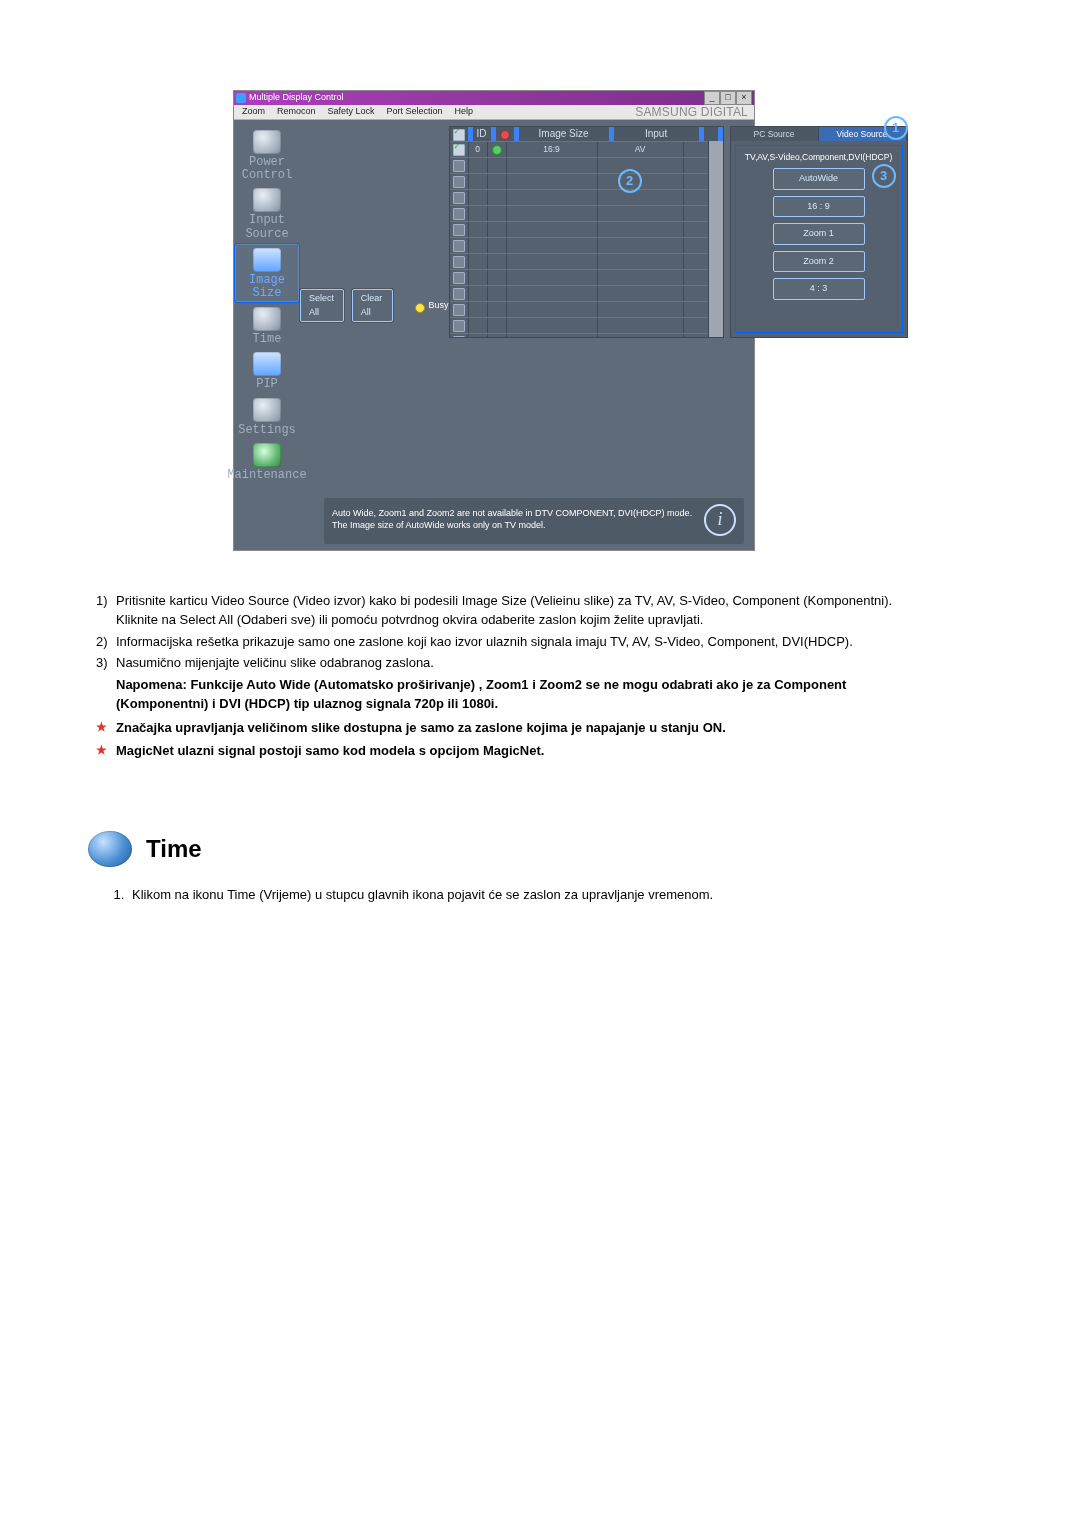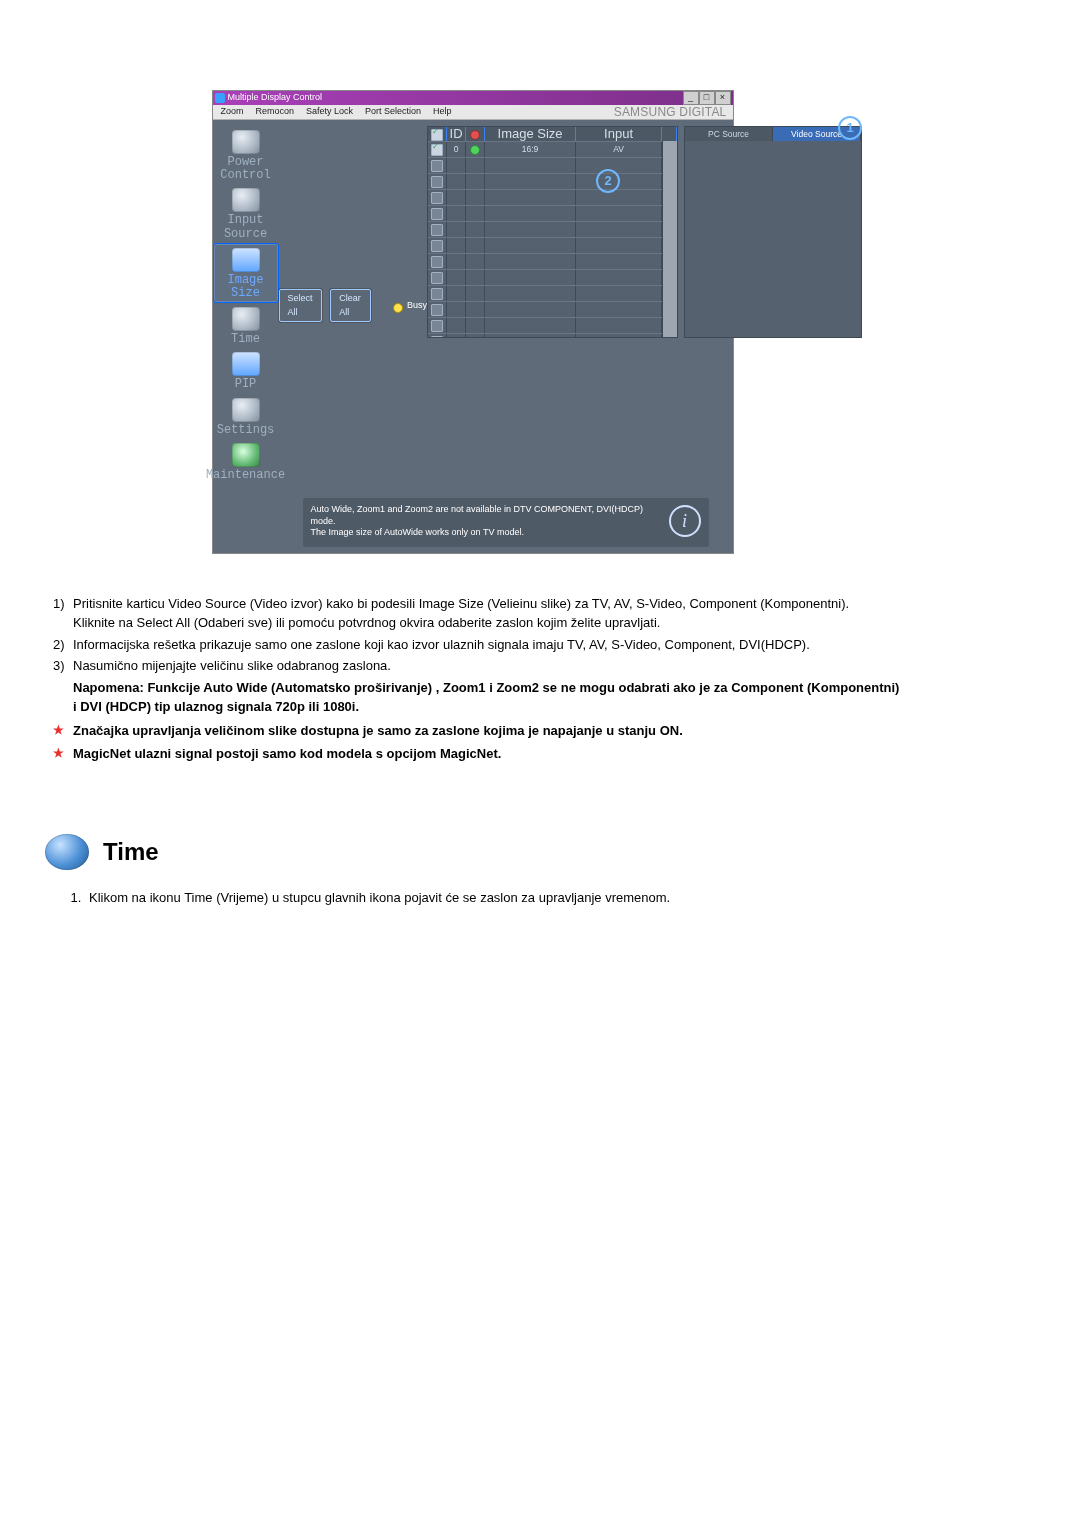--- a/index.html
+++ b/index.html
@@ -24,21 +24,21 @@
   }
   html,body{margin:0;padding:0;background:var(--page-bg);}
   body{
     width:1080px;
     font-family:Verdana,Arial,sans-serif;
     font-size:13px;
     color:var(--text);
     line-height:1.5;
   }
   .page{
-    padding:90px 60px 0 45px;
+    padding:90px 60px 0 88px;
     width:960px;
     box-sizing:border-box;
   }
 
   
   .app-window{
     width:520px;
     margin:0 auto;
     border:1px solid #888;
     box-shadow:none;
@@ -109,22 +109,22 @@
   }
   .busy{display:flex;align-items:flex-end;gap:4px;color:#fff;font-size:9px;}
   .busy .dot{width:8px;height:8px;border-radius:50%;background:#ffe34d;border:1px solid #b09000;}
   .split{display:flex;gap:6px;}
   .table-wrap{
     flex:1;border:1px solid #3f4956;background:var(--app-panel);
     height:210px;display:flex;flex-direction:column;
   }
   .thead{display:flex;background:var(--app-table-header);height:14px;}
   .thead .th{
-    font-size:13px;color:#d6deea;text-align:center;line-height:14px;
-    border-right:1px solid #3b82f6;
+    font-size:10px;color:#d6deea;text-align:center;line-height:14px;
+    border-right:5px solid #3b82f6;
   }
   .col-chk{width:18px;}
   .col-id{width:18px;}
   .col-info{width:18px;}
   .col-size{width:90px;}
   .col-input{width:85px;}
   .scroll-col{width:14px;}
   .tbody{flex:1;overflow:hidden;display:flex;}
   .rows{flex:1;}
   .sb{width:14px;background:#9da6b1;border-left:1px solid #3f4956;}
@@ -153,21 +153,21 @@
   .panel-body{
     flex:1;border:1px solid var(--highlight);margin:4px;padding:6px 6px 6px 6px;
     display:flex;flex-direction:column;align-items:center;gap:6px;position:relative;
   }
   .panel-caption{font-size:8.5px;color:#fff;text-align:center;line-height:1.2;}
   .optbtn{
     width:90px;padding:3px 0;border:1px solid var(--btn-border);border-radius:2px;
     background:var(--btn-bg);color:#d6e8ff;font-size:9px;text-align:center;
   }
   .footnote{
-    margin:8px 24px 0 90px;padding:6px 8px 8px 8px;background:var(--footer-bg);
+    margin:8px 10px 0 90px;padding:6px 8px 8px 8px;background:var(--footer-bg);
     color:#fff;font-size:9px;border-radius:2px;display:flex;gap:0;
     align-items:center;line-height:1.3;
   }
   .footnote .info-ic{
     width:28px;height:28px;flex:0 0 28px;border-radius:50%;
     border:2px solid #cfe0ff;color:#cfe0ff;display:flex;align-items:center;justify-content:center;
     font-family:Georgia,serif;font-style:italic;font-size:18px;margin-left:auto;
   }
   
   .callout{
@@ -387,20 +387,30 @@
                 <div class="sb"></div>
               </div>
 
               <span class="callout" style="left:168px;top:42px;">2</span>
             </div>
 
             <div class="right-panel">
               <div class="tabrow">
                 <div class="tab">PC Source</div>
                 <div class="tab active">Video Source</div>
+              </div>
+              <div class="panel-body" style="position:relative;">
+                <div class="panel-caption">TV,AV,S-Video,Component,DVI(HDCP)</div>
+                <div class="optbtn">AutoWide</div>
+                <div class="optbtn">16 : 9</div>
+                <div class="optbtn">Zoom 1</div>
+                <div class="optbtn">Zoom 2</div>
+                <div class="optbtn">4 : 3</div>
+
+                <span class="callout" style="right:6px;top:18px;">3</span>
               </div>
             </div>
           </div>
 
           <span class="callout" style="right:6px;top:-4px;">1</span>
         </div>
       </div>
 
       <div class="footnote">
         <div style="flex:1">

